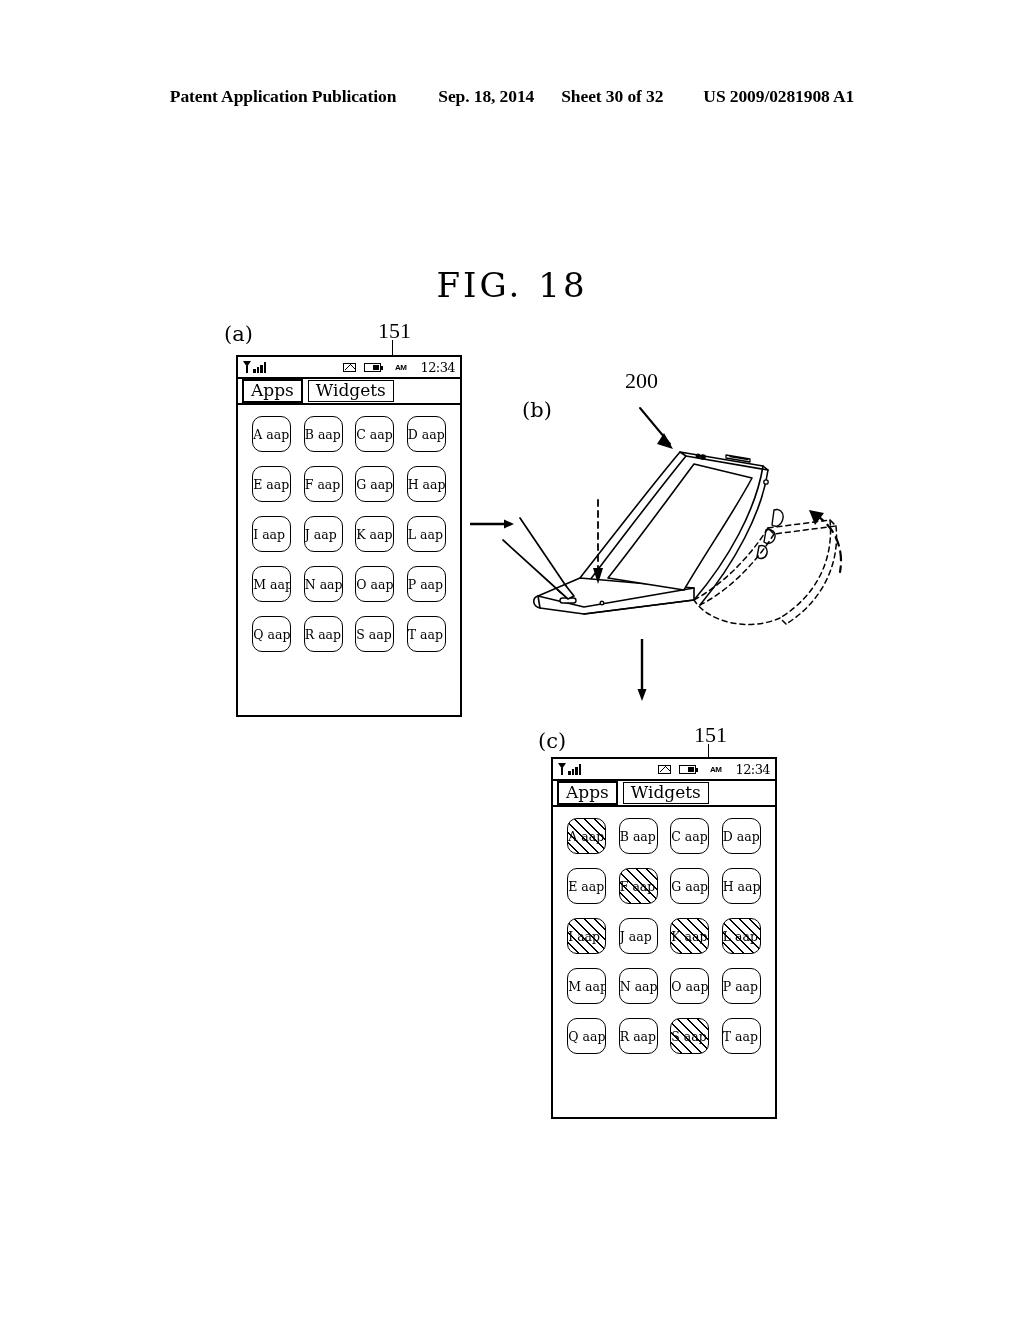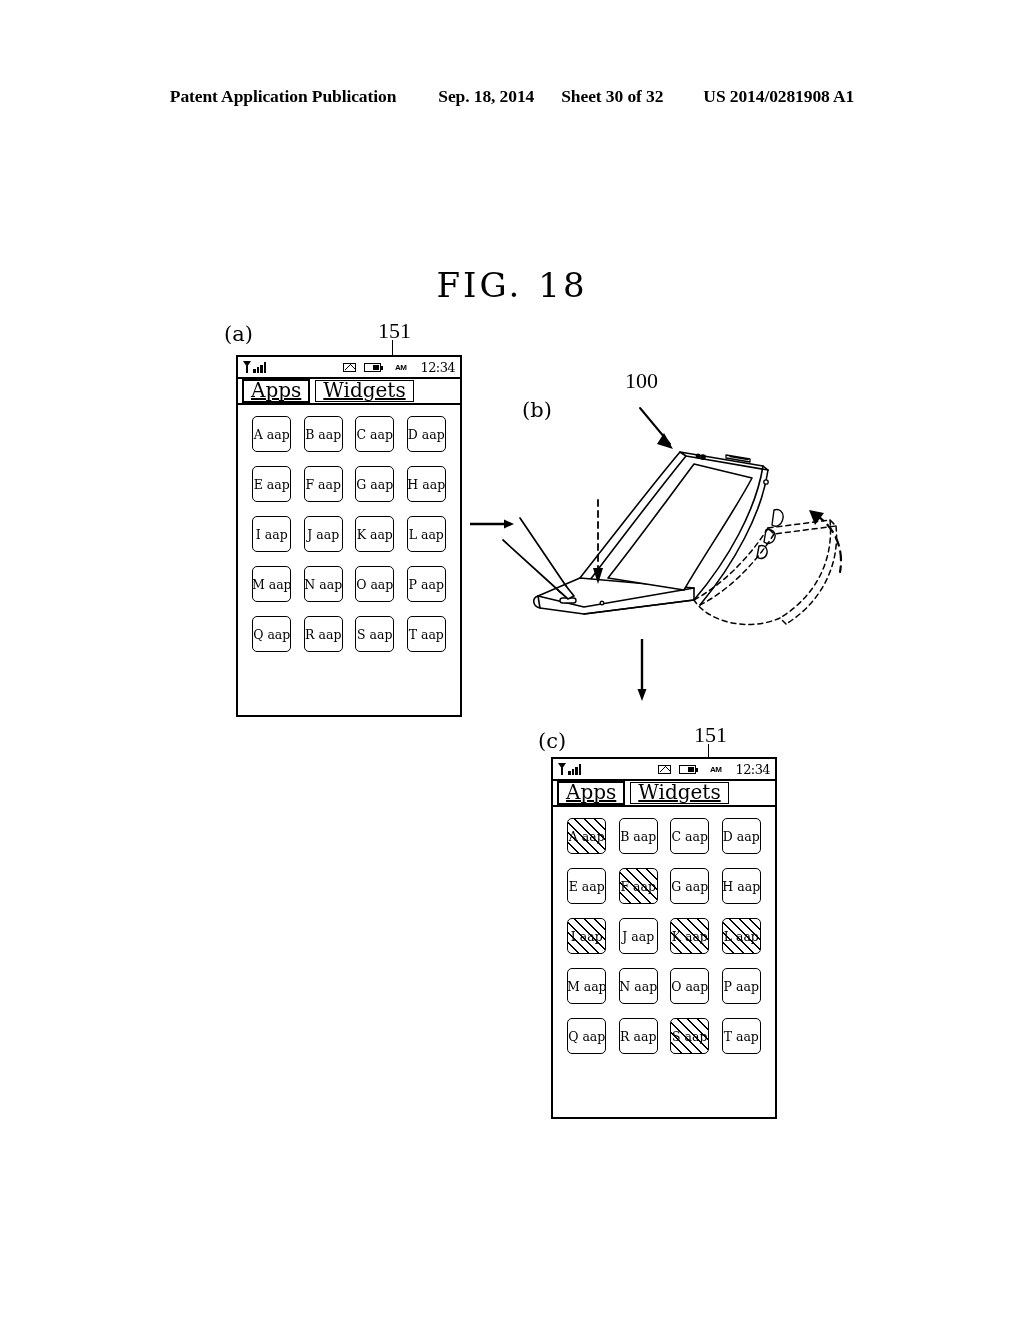--- a/index.html
+++ b/index.html
@@ -85,32 +85,32 @@
   .batt-fill{width:6px;height:5px;background:#000;margin-right:1px;}
   .ampm{font-family:"Liberation Sans", sans-serif;font-size:8px;font-weight:bold;letter-spacing:-0.5px;}
   .clock{font-family:"DejaVu Serif", serif;font-size:13px;letter-spacing:-0.6px;}
 
   .tabbar{
     flex:0 0 26px;height:26px;border-bottom:2px solid #000;
     display:flex;align-items:center;box-sizing:border-box;padding:0 4px;gap:5px;
   }
   .tab{
     border:1.6px solid #000;padding:0px 7px 1px 7px;box-sizing:border-box;
-    font-family:"DejaVu Serif", serif;font-size:20px;line-height:19px;background:#fff;text-decoration:underline;
+    font-family:"DejaVu Serif", serif;font-size:17px;line-height:19px;background:#fff;
   }
   .tab.sel{border-width:2px;}
 
   .appgrid{
     flex:1;display:grid;grid-template-columns:repeat(4,1fr);
     align-content:start;box-sizing:border-box;
   }
   .cell{display:flex;align-items:center;justify-content:center;}
   .appicon{
-    border:1.6px solid #000;border-radius:5px;background:#fff;
-    display:flex;align-items:center;justify-content:center;
+    border:1.6px solid #000;border-radius:10px;background:#fff;
+    display:flex;align-items:center;justify-content:flex-start;
     font-family:"DejaVu Serif", serif;box-sizing:border-box;position:relative;
     overflow:hidden;
   }
   .appicon .lbl{position:relative;z-index:2;white-space:nowrap;}
   .appicon.hatched{
     background-image:repeating-linear-gradient(45deg,
       #000 0px,#000 1.3px, #fff 1.3px, #fff 7px);
   }
 
   
@@ -129,21 +129,21 @@
 
   .fig-b{position:absolute;left:498px;top:400px;width:360px;height:230px;}
 </style>
 </head>
 <body>
 
 <div class="pub-header">
   <span class="h-title">Patent Application Publication</span>
   <span class="h-date">Sep. 18, 2014</span>
   <span class="h-sheet">Sheet 30 of 32</span>
-  <span class="h-pat">US 2014/0281908 A1</span>
+  <span class="h-pat">US 2009/0281908 A1</span>
 </div>
 
 <div class="fig-title">
   <span>FIG.</span><span class="fignum">18</span>
 </div>
 
 <div class="panel-label" style="left:224px;top:322px;">(a)</div>
 <div class="ref-num" style="left:378px;top:318px;">151</div>
 <div class="leader-v" style="left:392px;top:340px;height:16px;"></div>
 
@@ -276,21 +276,21 @@
 </div>
 
 <div class="arrow-right">
   <svg width="44" height="12" viewBox="0 0 44 12">
     <line x1="0" y1="6" x2="36" y2="6" stroke="#000" stroke-width="2.4"></line>
     <polygon points="34,1.5 44,6 34,10.5" fill="#000"></polygon>
   </svg>
 </div>
 
 <div class="panel-label" style="left:522px;top:398px;">(b)</div>
-<div class="ref-num" style="left:625px;top:368px;">100</div>
+<div class="ref-num" style="left:625px;top:368px;">200</div>
 
 <div class="fig-b">
   <svg width="360" height="230" viewBox="0 0 360 230">
     <g fill="none" stroke="#000" stroke-width="1.6" stroke-linejoin="round" stroke-linecap="round">
 
       <g>
         <line x1="142" y1="8" x2="172" y2="44" stroke-width="2"></line>
         <polygon points="166,33 175,49 159,44" fill="#000" stroke="none"></polygon>
       </g>
 

